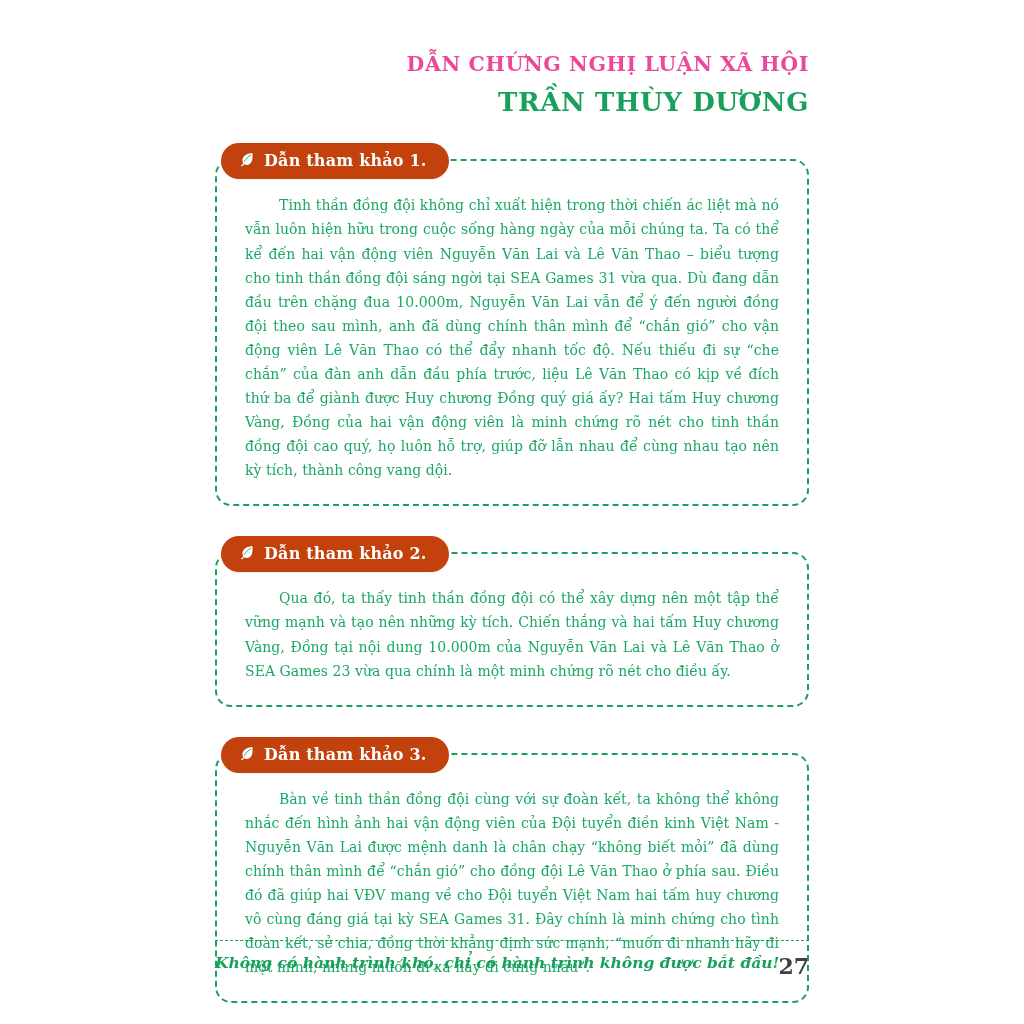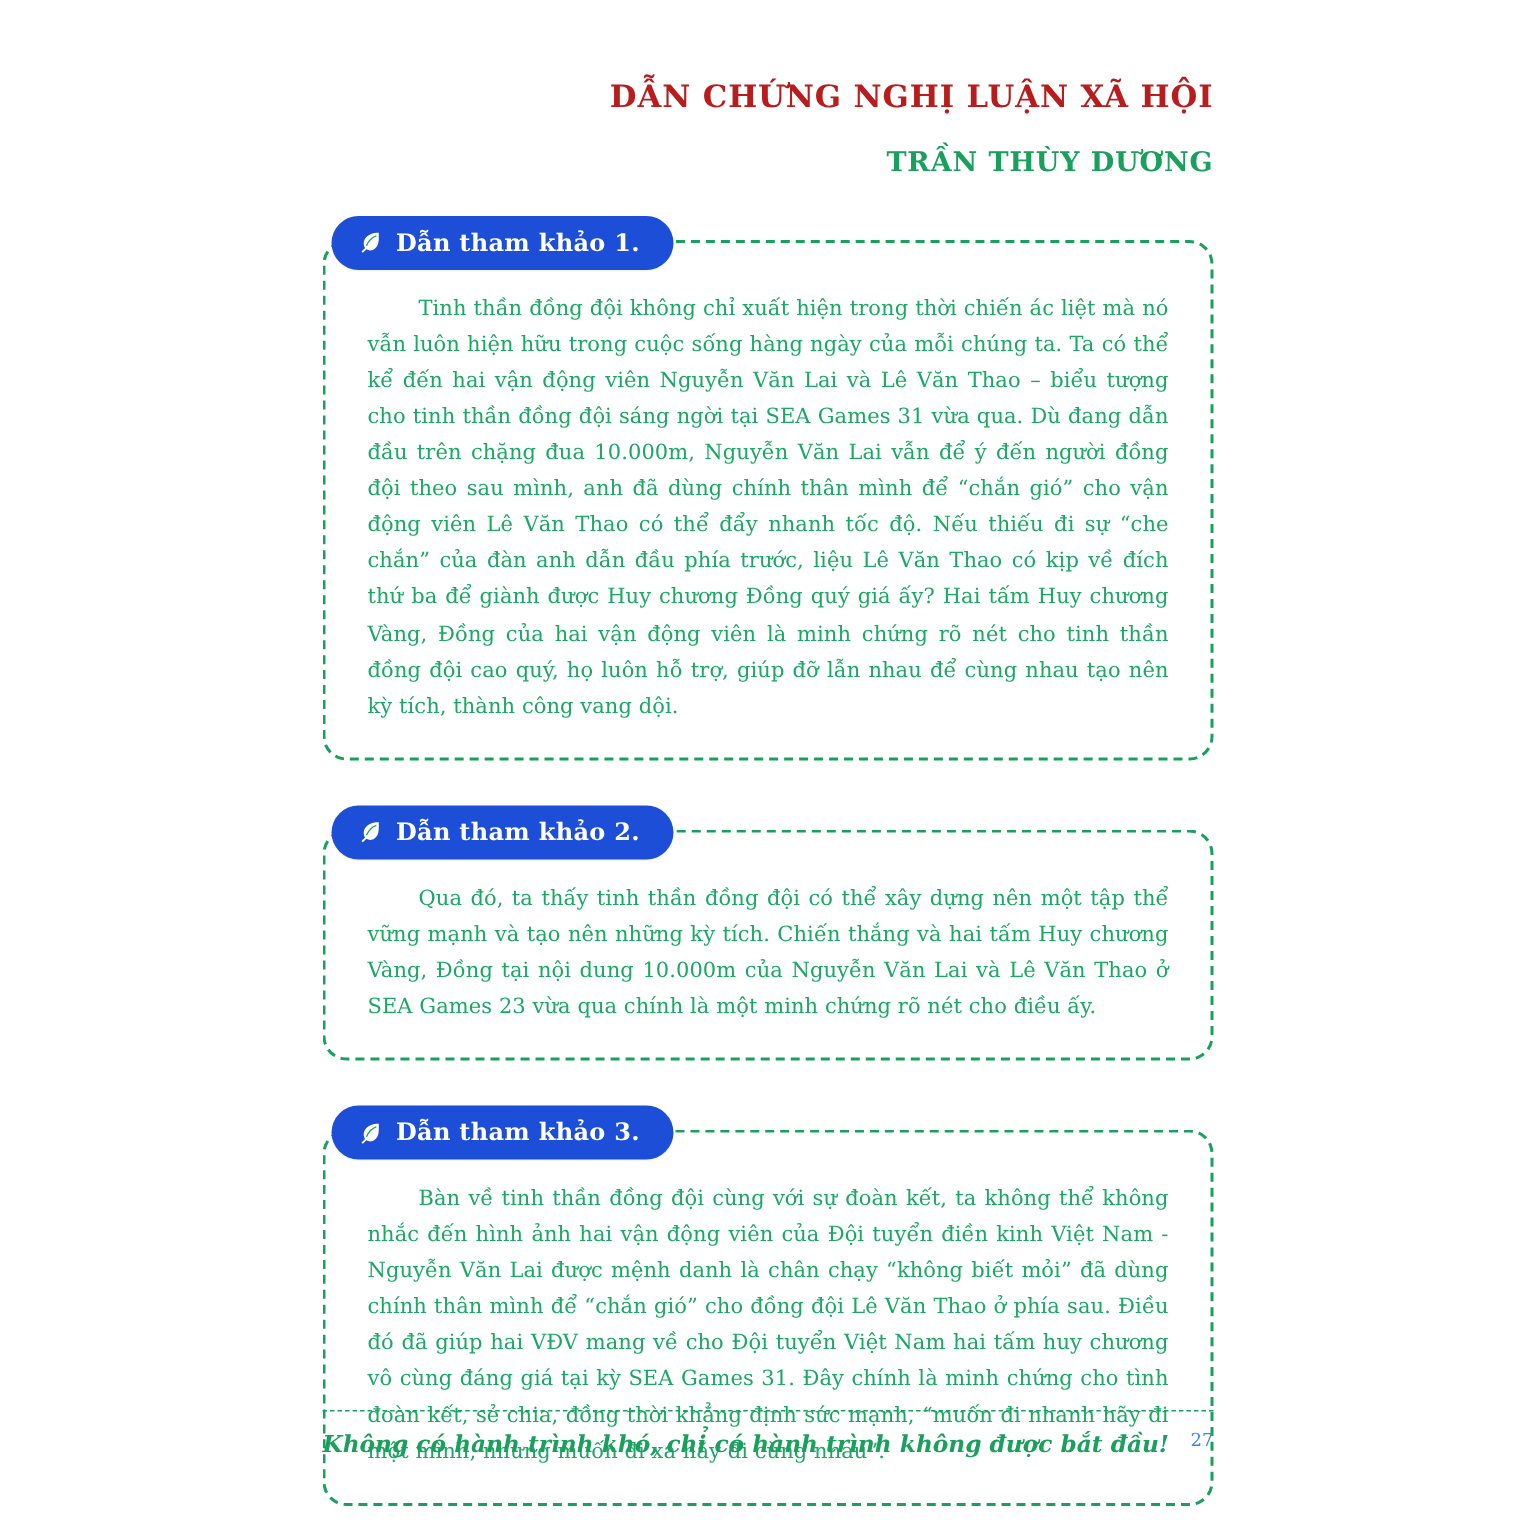--- a/index.html
+++ b/index.html
@@ -24,49 +24,48 @@
   .header {
     text-align: right;
     padding: 50px 215px 0 0;
     line-height: 1.45;
   }
   .header-title {
     font-family: "DejaVu Serif", serif;
     font-weight: bold;
     font-size: 20.5px;
     letter-spacing: 0.6px;
-    color: #b91c1c;
+    color: #ec4899;
     display: block;
   }
   .header-author {
     font-family: "DejaVu Serif", serif;
     font-weight: bold;
-    font-size: 18px;
+    font-size: 26px;
     letter-spacing: 0.6px;
     color: #18a05c;
     display: block;
-    margin-top: 16px;
+    margin-top: 4px;
   }
 
   .content {
     padding: 22px 215px 0 215px;
   }
 
   .block {
     position: relative;
     margin-bottom: 30px;
   }
 
   .tag {
     position: relative;
     z-index: 3;
     display: inline-flex;
-    align-items: center;
     gap: 9px;
-    background: #1d4ed8;
+    background: #c2410c;
     color: #ffffff;
     border-radius: 22px;
     padding: 8px 22px 9px 18px;
     margin-left: 6px;
     box-shadow: 0 1px 0 rgba(0,0,0,0.04);
   }
   .tag-label {
     font-family: "DejaVu Serif", serif;
     font-weight: bold;
     font-size: 16px;
@@ -118,23 +117,23 @@
     font-weight: bold;
     font-style: italic;
     font-size: 15.5px;
     color: #18a05c;
     text-align: center;
   }
   .footer-page {
     position: absolute;
     right: 0;
     font-family: "DejaVu Serif", serif;
-    font-weight: normal;
-    font-size: 12px;
-    color: #3b82f6;
+    font-weight: bold;
+    font-size: 22px;
+    color: #404040;
   }
 </style>
 </head>
 <body>
 
 <div class="page">
 
   <div class="header">
     <span class="header-title">DẪN CHỨNG NGHỊ LUẬN XÃ HỘI</span>
     <span class="header-author">TRẦN THÙY DƯƠNG</span>

